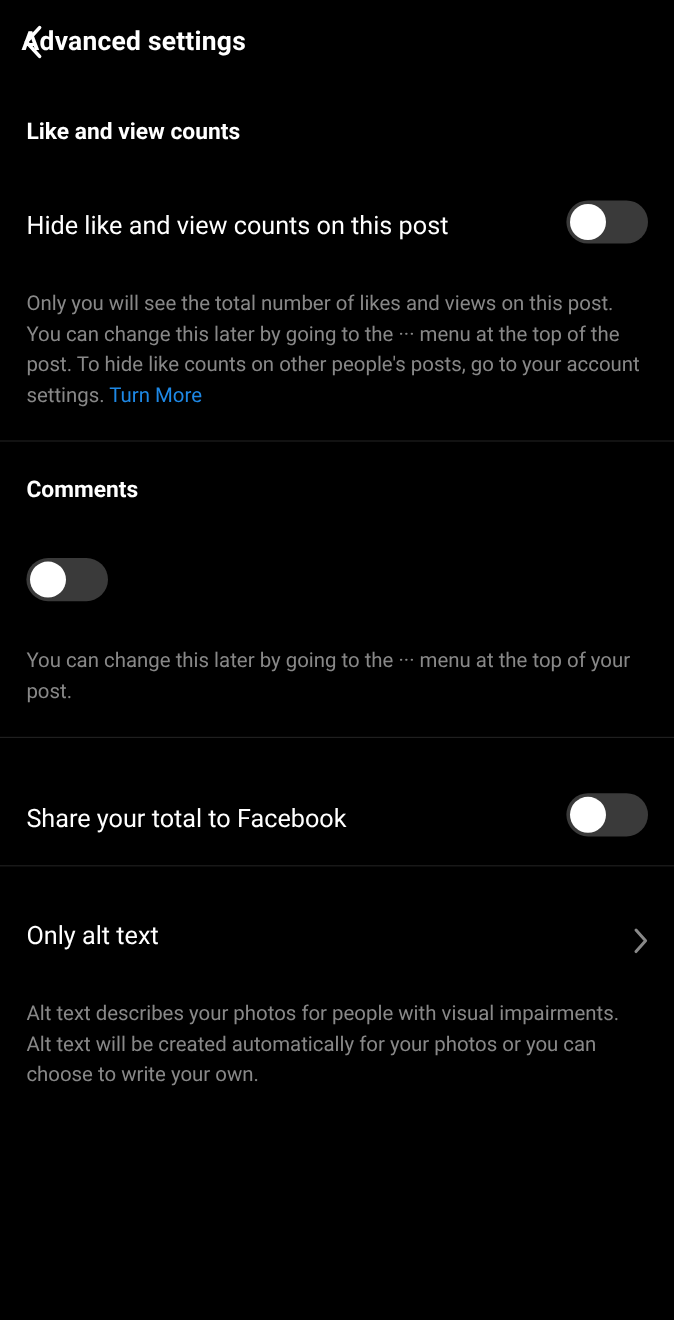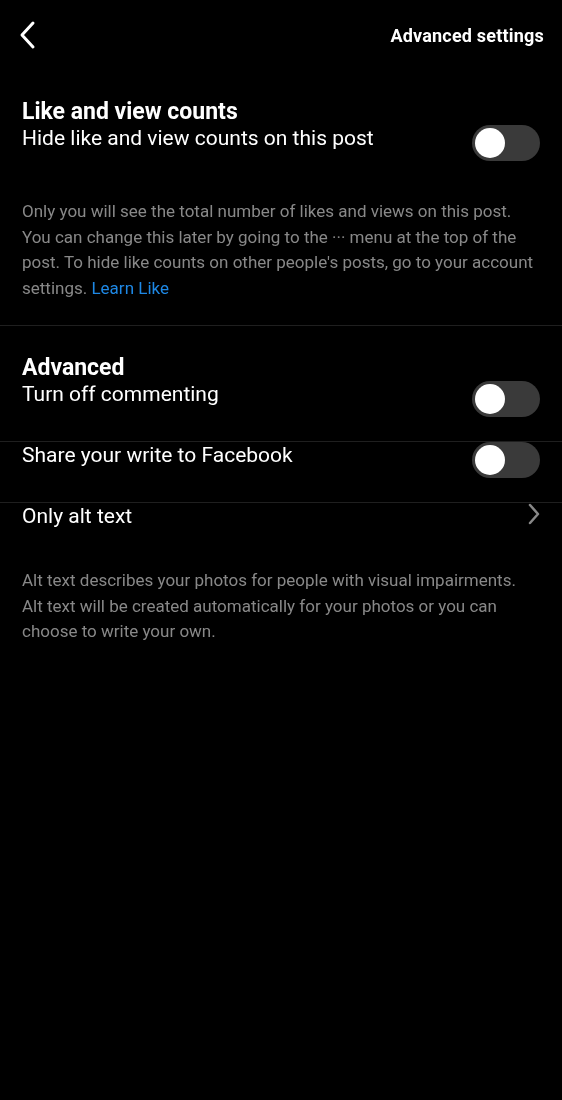--- a/index.html
+++ b/index.html
@@ -26,43 +26,44 @@
       position: absolute;
       left: 18px;
       top: 50%;
       transform: translateY(-50%);
       display: flex;
       align-items: center;
       cursor: pointer;
     }
     .header-title {
       flex: 1;
-      text-align: right;
-      font-size: 18px;
+      text-align: left;
+      font-size: 22px;
       font-weight: 700;
       letter-spacing: 0.2px;
     }
     .section {
       border-bottom: 1px solid #1f1f1f;
       padding-bottom: 24px;
     }
     .section:last-child {
       border-bottom: none;
     }
     .section-title {
-      font-size: 23px;
+      font-size: 19px;
       font-weight: 700;
       padding: 28px 22px 0 22px;
       color: #ffffff;
     }
     .row {
       display: flex;
-      align-items: flex-start;
+      align-items: flex-end;
       justify-content: space-between;
       padding: 0 22px;
+      margin-top: 46px;
       cursor: pointer;
     }
     .row-label {
       font-size: 21px;
       font-weight: 400;
       color: #ffffff;
       line-height: 1.3;
     }
     .toggle {
       width: 68px;
@@ -113,37 +114,37 @@
 
 <div class="section">
   <div class="section-title">Like and view counts</div>
   <div class="row">
     <div class="row-label">Hide like and view counts on this post</div>
     <div class="toggle">
       <div class="toggle-knob"></div>
     </div>
   </div>
   <div class="description">
-    <span>Only you will see the total number of likes and views on this post. You can change this later by going to the ··· menu at the top of the post. To hide like counts on other people's posts, go to your account settings. </span><span class="learn-more">Learn Like</span>
+    <span>Only you will see the total number of likes and views on this post. You can change this later by going to the ··· menu at the top of the post. To hide like counts on other people's posts, go to your account settings. </span><span class="learn-more">Turn More</span>
   </div>
 </div>
 
 <div class="section">
-  <div class="section-title">Advanced</div>
+  <div class="section-title">Comments</div>
   <div class="row">
-    <div class="row-label">Turn off commenting</div>
     <div class="toggle">
       <div class="toggle-knob"></div>
     </div>
   </div>
+  <div class="description">You can change this later by going to the ··· menu at the top of your post.</div>
 </div>
 
 <div class="section">
   <div class="row">
-    <div class="row-label">Share your write to Facebook</div>
+    <div class="row-label">Share your total to Facebook</div>
     <div class="toggle">
       <div class="toggle-knob"></div>
     </div>
   </div>
 </div>
 
 <div class="section">
   <div class="row">
     <div class="row-label">Only alt text</div>
     <div class="chevron-right">

